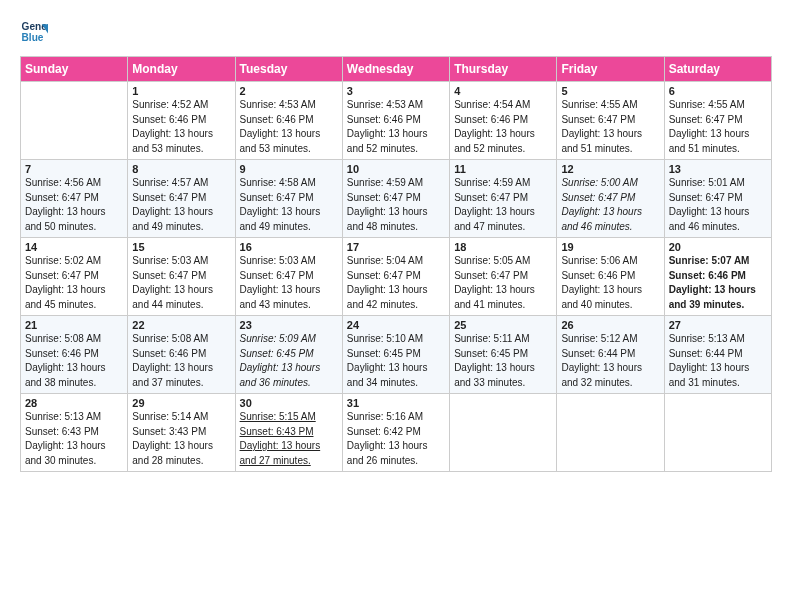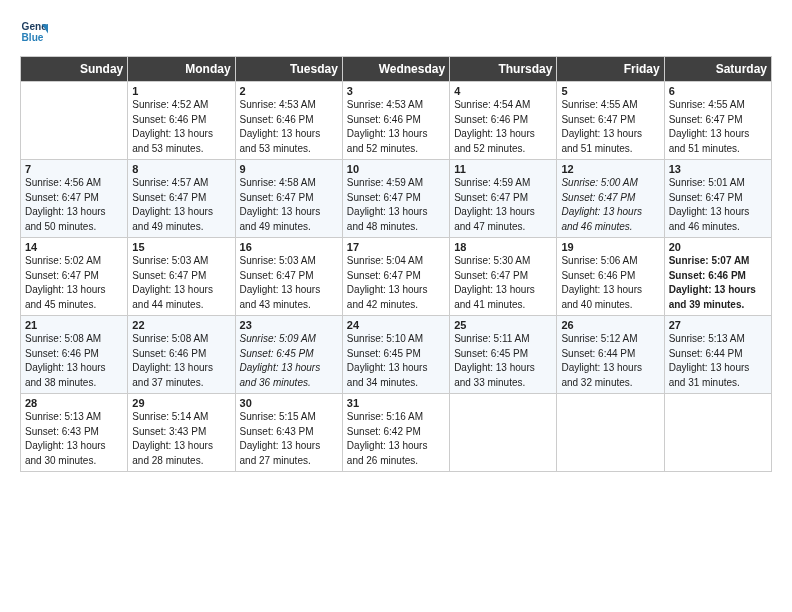--- a/index.html
+++ b/index.html
@@ -42,26 +42,26 @@
       font-size: 15px;
       color: #333;
       margin-top: 2px;
     }
     table {
       width: 100%;
       border-collapse: collapse;
       table-layout: fixed;
     }
     thead tr th {
-      background-color: #404040;
+      background-color: #ec4899;
       color: #fff;
       font-size: 12px;
       font-weight: bold;
       padding: 5px 4px;
-      text-align: right;
+      text-align: left;
       border: 1px solid #ccc;
     }
     tbody tr td {
       border: 1px solid #ccc;
       vertical-align: top;
       padding: 3px 4px;
       font-size: 9.5px;
       color: #222;
       height: 78px;
       background: #fff;
@@ -239,21 +239,21 @@
           </td>
           <td>
             <span class="day-num">17</span>
             <div class="day-info" style="white-space: pre-line;">Sunrise: 5:04 AM
 Sunset: 6:47 PM
 Daylight: 13 hours
 and 42 minutes.</div>
           </td>
           <td>
             <span class="day-num">18</span>
-            <div class="day-info" style="white-space: pre-line;">Sunrise: 5:30 AM
+            <div class="day-info" style="white-space: pre-line;">Sunrise: 5:05 AM
 Sunset: 6:47 PM
 Daylight: 13 hours
 and 41 minutes.</div>
           </td>
           <td>
             <span class="day-num">19</span>
             <div class="day-info" style="white-space: pre-line;">Sunrise: 5:06 AM
 Sunset: 6:46 PM
 Daylight: 13 hours
 and 40 minutes.</div>
@@ -327,21 +327,21 @@
           </td>
           <td>
             <span class="day-num">29</span>
             <div class="day-info" style="white-space: pre-line;">Sunrise: 5:14 AM
 Sunset: 3:43 PM
 Daylight: 13 hours
 and 28 minutes.</div>
           </td>
           <td>
             <span class="day-num">30</span>
-            <div class="day-info" style="white-space: pre-line;">Sunrise: 5:15 AM
+            <div class="day-info" style="white-space: pre-line; text-decoration: underline;">Sunrise: 5:15 AM
 Sunset: 6:43 PM
 Daylight: 13 hours
 and 27 minutes.</div>
           </td>
           <td>
             <span class="day-num">31</span>
             <div class="day-info" style="white-space: pre-line;">Sunrise: 5:16 AM
 Sunset: 6:42 PM
 Daylight: 13 hours
 and 26 minutes.</div>

